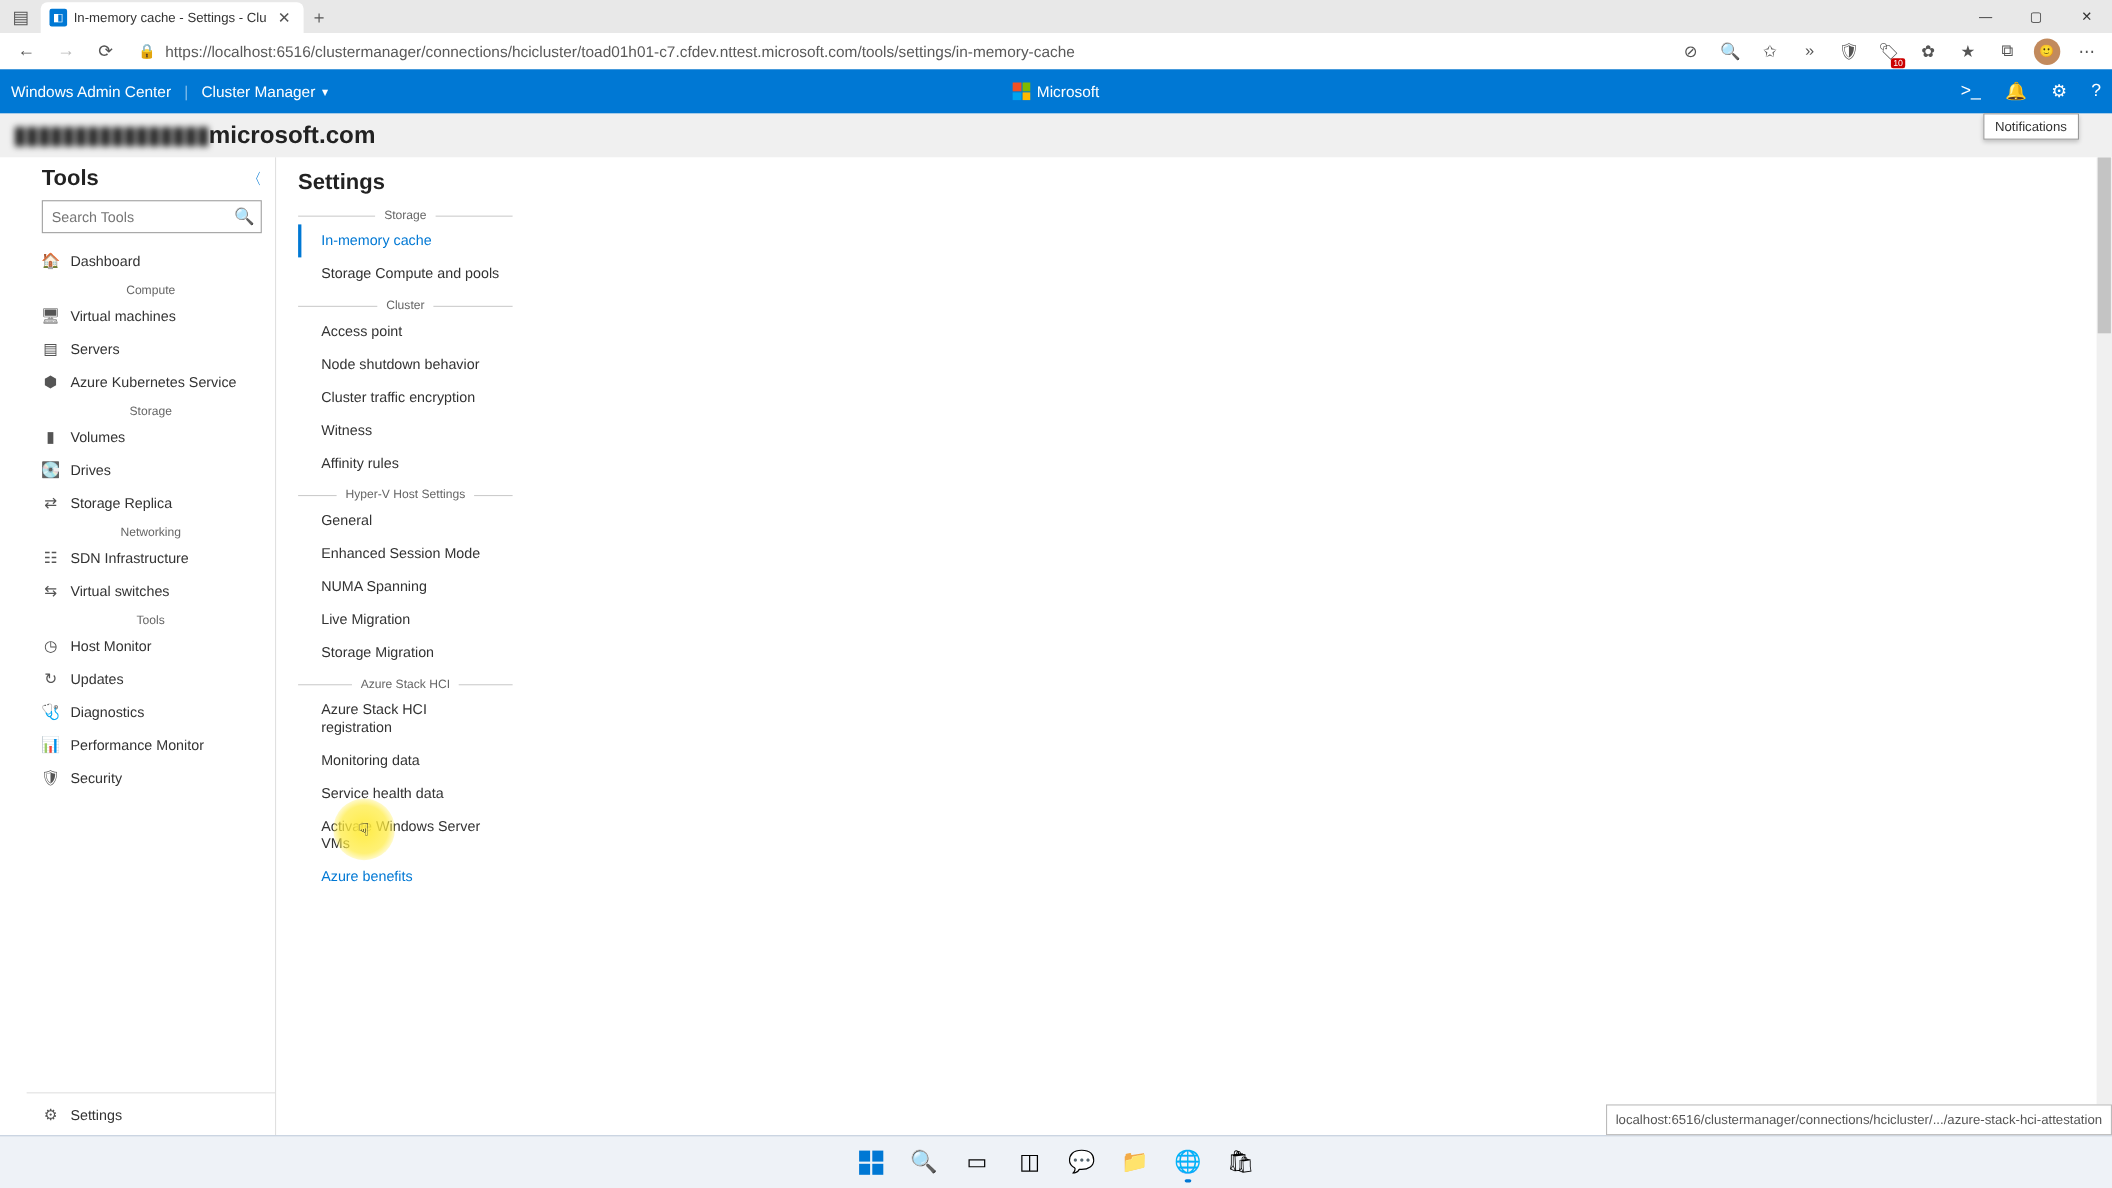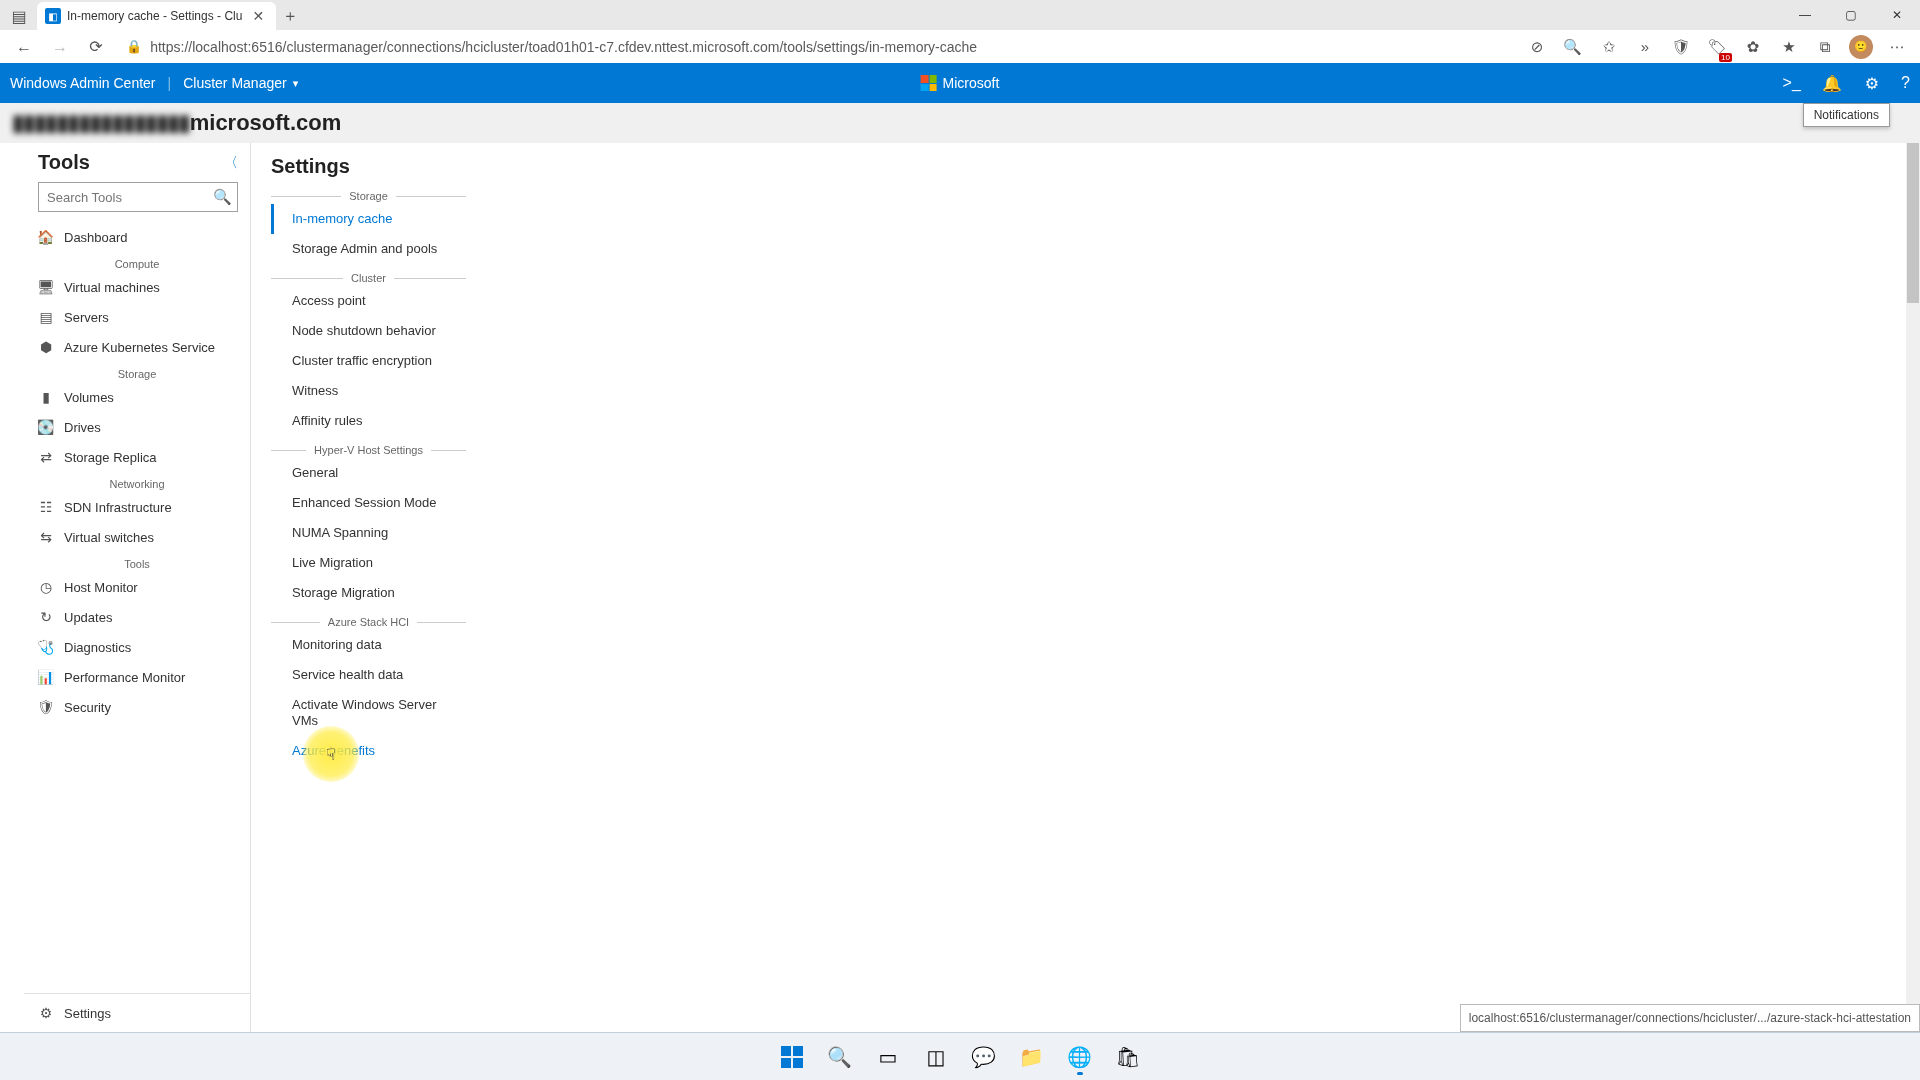--- a/index.html
+++ b/index.html
@@ -248,21 +248,21 @@
 
   <div class="settings-pane">
     <div class="settings-title">Settings</div>
     <div class="settings-list">
       <div class="settings-section">
           <span class="line"></span>
           <span class="lbl">Storage</span>
           <span class="line"></span>
         </div>
       <div class="settings-item active">In-memory cache</div>
-      <div class="settings-item">Storage Admin and pools</div>
+      <div class="settings-item">Storage Compute and pools</div>
       <div class="settings-section">
           <span class="line"></span>
           <span class="lbl">Cluster</span>
           <span class="line"></span>
         </div>
       <div class="settings-item">Access point</div>
       <div class="settings-item">Node shutdown behavior</div>
       <div class="settings-item">Cluster traffic encryption</div>
       <div class="settings-item">Witness</div>
       <div class="settings-item">Affinity rules</div>
@@ -274,20 +274,21 @@
       <div class="settings-item">General</div>
       <div class="settings-item">Enhanced Session Mode</div>
       <div class="settings-item">NUMA Spanning</div>
       <div class="settings-item">Live Migration</div>
       <div class="settings-item">Storage Migration</div>
       <div class="settings-section">
           <span class="line"></span>
           <span class="lbl">Azure Stack HCI</span>
           <span class="line"></span>
         </div>
+      <div class="settings-item">Azure Stack HCI registration</div>
       <div class="settings-item">Monitoring data</div>
       <div class="settings-item">Service health data</div>
       <div class="settings-item">Activate Windows Server VMs</div>
       <div class="settings-item hover-link">Azure benefits</div>
     </div>
     <div class="scrollbar-track">
       <div class="scrollbar-thumb"></div>
     </div>
   </div>
 </div>

